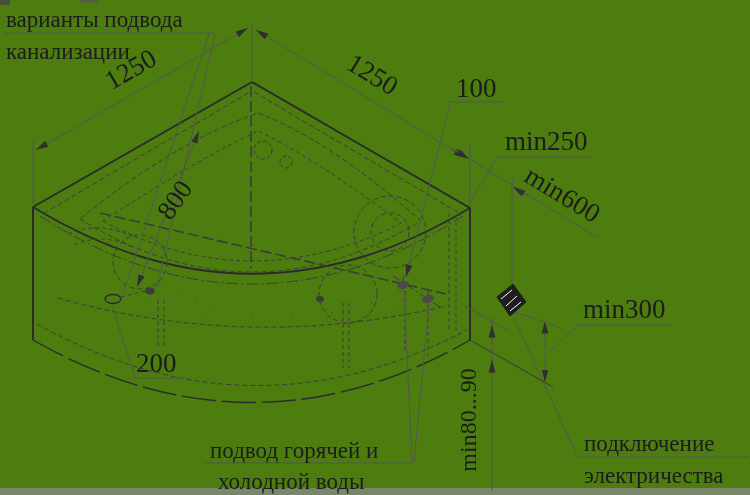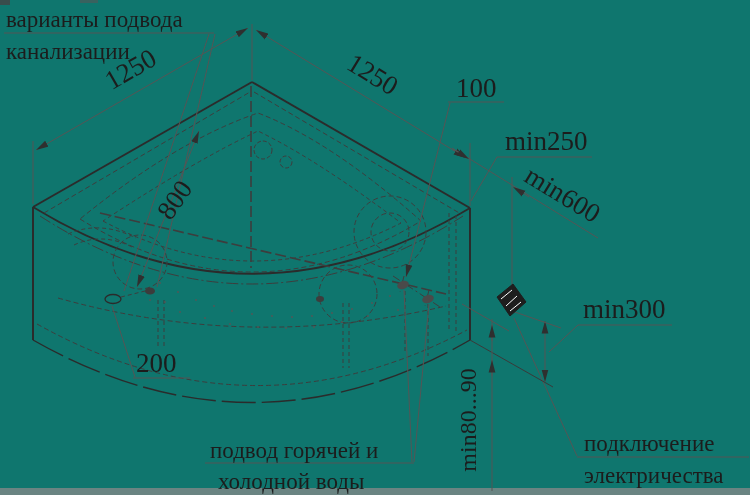--- a/index.html
+++ b/index.html
@@ -1,17 +1,17 @@
 <!DOCTYPE html>
 <html><head>
 <meta charset="utf-8">
 <style>
   html,body{margin:0;padding:0;background:#e8e8e8;}
   .canvas{
-    position:relative;width:750px;height:495px;background:#0f766e;
+    position:relative;width:750px;height:495px;background:#4d7c0f;
     overflow:hidden;font-family:"Liberation Serif","DejaVu Serif",serif;
   }
   svg{position:absolute;left:0;top:0;}
   text{fill:#1c1c1c;}
   .ru{font-size:23px;}
   .dim{font-size:27px;}
   .rot90{font-size:24px;}
 </style>
 </head>
 <body>

